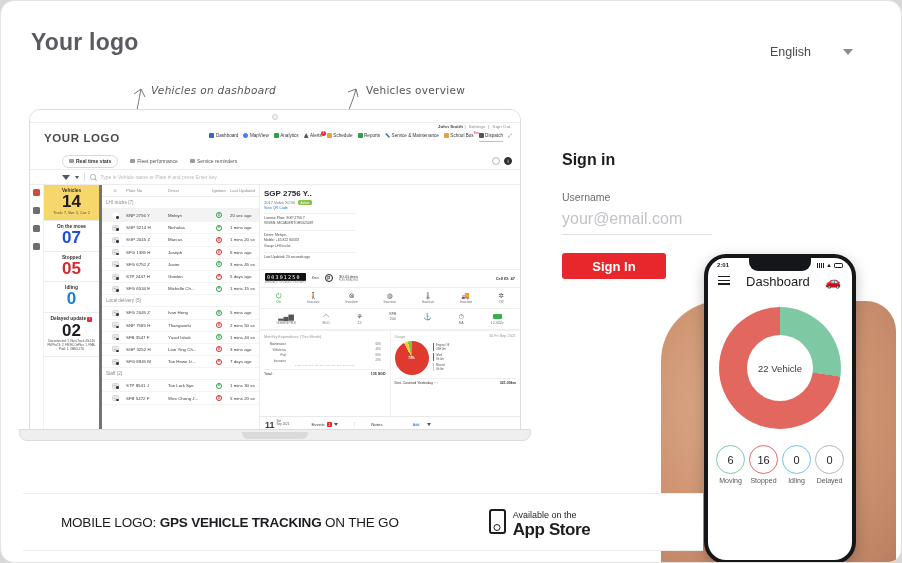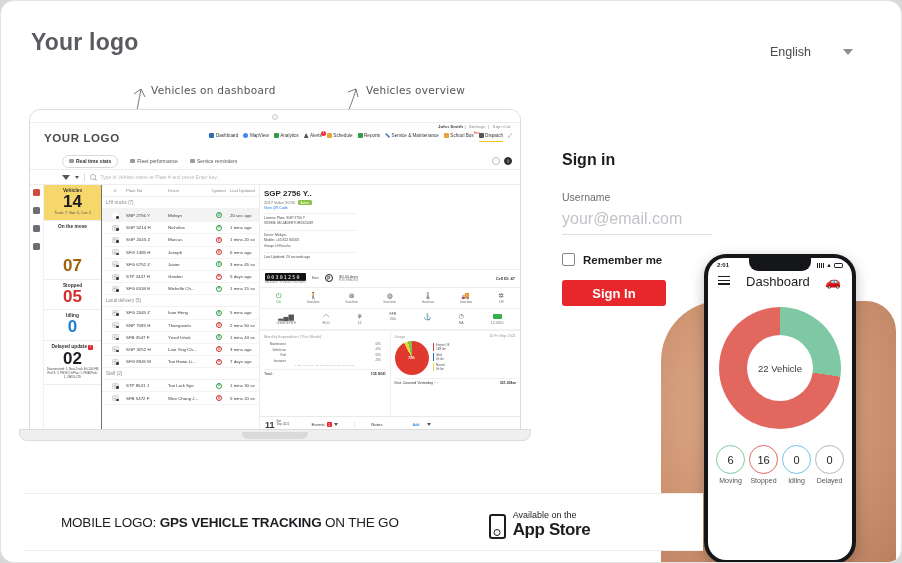--- a/index.html
+++ b/index.html
@@ -31,21 +31,21 @@
   }
   .lang .chev { width: 0; height: 0; border-left: 5px solid transparent;
     border-right: 5px solid transparent; border-top: 6px solid #8d8d93; }
 
   
   .anno {
     position: absolute;
     font-family: "DejaVu Sans", sans-serif;
     font-size: 10.5px; color: #555; letter-spacing: .3px;
   }
-  .anno1 { left: 150px; top: 83px; }
+  .anno1 { left: 150px; top: 83px; font-style: italic; }
   .anno2 { left: 365px; top: 83px; }
   .anno-svg { position: absolute; left: 0; top: 0; pointer-events: none; }
 
   
   .laptop {
     position: absolute; left: 28px; top: 108px;
     width: 492px; height: 330px;
     background: #fff;
     border: 1px solid #dcdcdc;
     border-radius: 11px 11px 4px 4px;
@@ -139,26 +139,26 @@
   .app-body { display: flex; height: 247px; background: #fff; }
   .iconrail {
     width: 14px; background: #fff; border-right: 1px solid #f0f0f0;
     display: flex; flex-direction: column; align-items: center;
     padding-top: 4px; gap: 11px;
   }
   .rail-ico { width: 7px; height: 7px; background: #6d6d73; border-radius: 1.5px; }
   .rail-ico.red { background: #d14b3f; }
 
   
-  .stats { width: 58px; border-right: 1px solid #737373; }
+  .stats { width: 58px; border-right: 3px solid #737373; }
   .stat { border-bottom: 1px solid #ededed; text-align: center; padding: 3px 2px 4px; }
   .stat.hl { background: #f6d76b; }
   .stat-label { font-size: 4.8px; font-weight: 700; color: #333; }
   .stat-num { font-size: 17px; font-weight: 700; line-height: 1.05; color: #1d1d21; }
-  .stat-num.green { color: #a16207; margin-top: 28px; }
+  .stat-num.green { color: #1d4ed8; }
   .stat-num.red { color: #d32c2c; }
   .stat-num.blue { color: #1d7fd1; }
   .stat-sub { font-size: 3.6px; color: #4a4a4f; line-height: 1.35; }
   .stat-sub.tiny { font-size: 2.9px; }
   .warn-dot { display: inline-block; width: 5px; height: 5px; border-radius: 1px;
     background: #e8272c; color: #fff; font-size: 3.4px; line-height: 5px; }
 
   
   .vtable { width: 158px; border-right: 1px solid #ededed; overflow: hidden; }
   .vhead { display: flex; font-size: 4.2px; color: #8b8b91;
@@ -340,21 +340,21 @@
   .slabel { font-size: 7px; color: #55555a; margin-top: 3px; }
 
   
   .footer {
     position: absolute; left: 22px; top: 492px; width: 680px; height: 58px;
     background: #fff; border-top: 1px solid #ececec; border-bottom: 1px solid #ececec;
     display: flex; align-items: center; gap: 42px; padding-left: 38px;
   }
   .f-text { font-size: 13.5px; color: #1d1d21; letter-spacing: -.2px; white-space: nowrap; }
   .f-text b { font-weight: 700; }
-  .badge-store { display: flex; align-items: flex-end; gap: 7px; padding-left: 48px; }
+  .badge-store { display: flex; align-items: center; gap: 7px; padding-left: 48px; }
   .ios-ico { width: 17px; height: 25px; border: 2px solid #1d1d21; border-radius: 3px; position: relative; }
   .ios-ico::after { content: ""; position: absolute; left: 50%; transform: translateX(-50%);
     bottom: 1.5px; width: 5px; height: 5px; border-radius: 50%; border: 1.3px solid #1d1d21; }
   .ios-txt { line-height: 1.05; }
   .ios-txt .s { font-size: 9px; color: #1d1d21; }
   .ios-txt .b { font-size: 17px; font-weight: 700; color: #1d1d21; letter-spacing: -.4px; }
   .gp-tri { width: 0; height: 0; border-top: 11px solid #ffd64a;
     border-bottom: 11px solid #34a853; border-left: 19px solid #4285f4; }
   .gp-txt { font-size: 21px; color: #7d7d83; letter-spacing: -.6px; }
 </style>
@@ -835,24 +835,20 @@
   <div class="laptop-base">
     <div class="laptop-notch"></div>
   </div>
 
   <div class="signin">
     <div class="si-title">Sign in</div>
     <div class="field">
       <label>Username</label>
       <input type="text" placeholder="your@email.com" style="">
     </div>
-    <div class="remember">
-      <span class="cbox"></span>
-      <span>Remember me</span>
-    </div>
     <button class="btn-signin">Sign In</button>
   </div>
 
   <div class="hand"></div>
   <div class="phone">
     <div class="phone-screen">
       <div class="notch"></div>
       <div class="status">
         <span>2:01</span>
         <span class="status-r">

